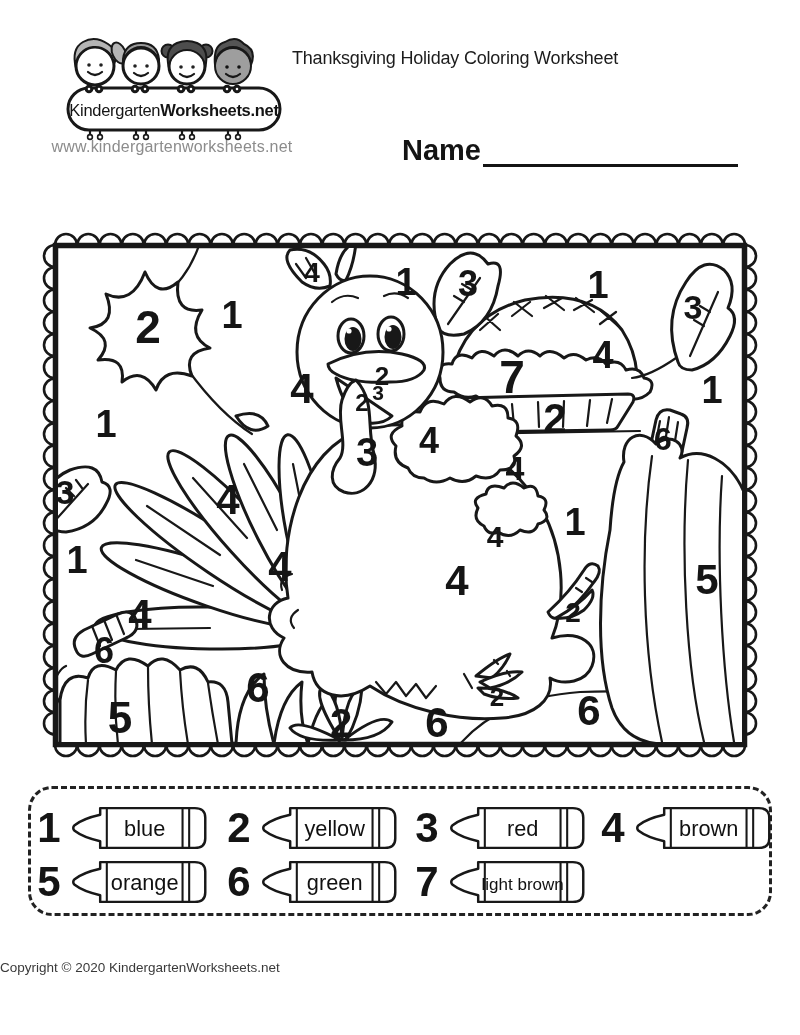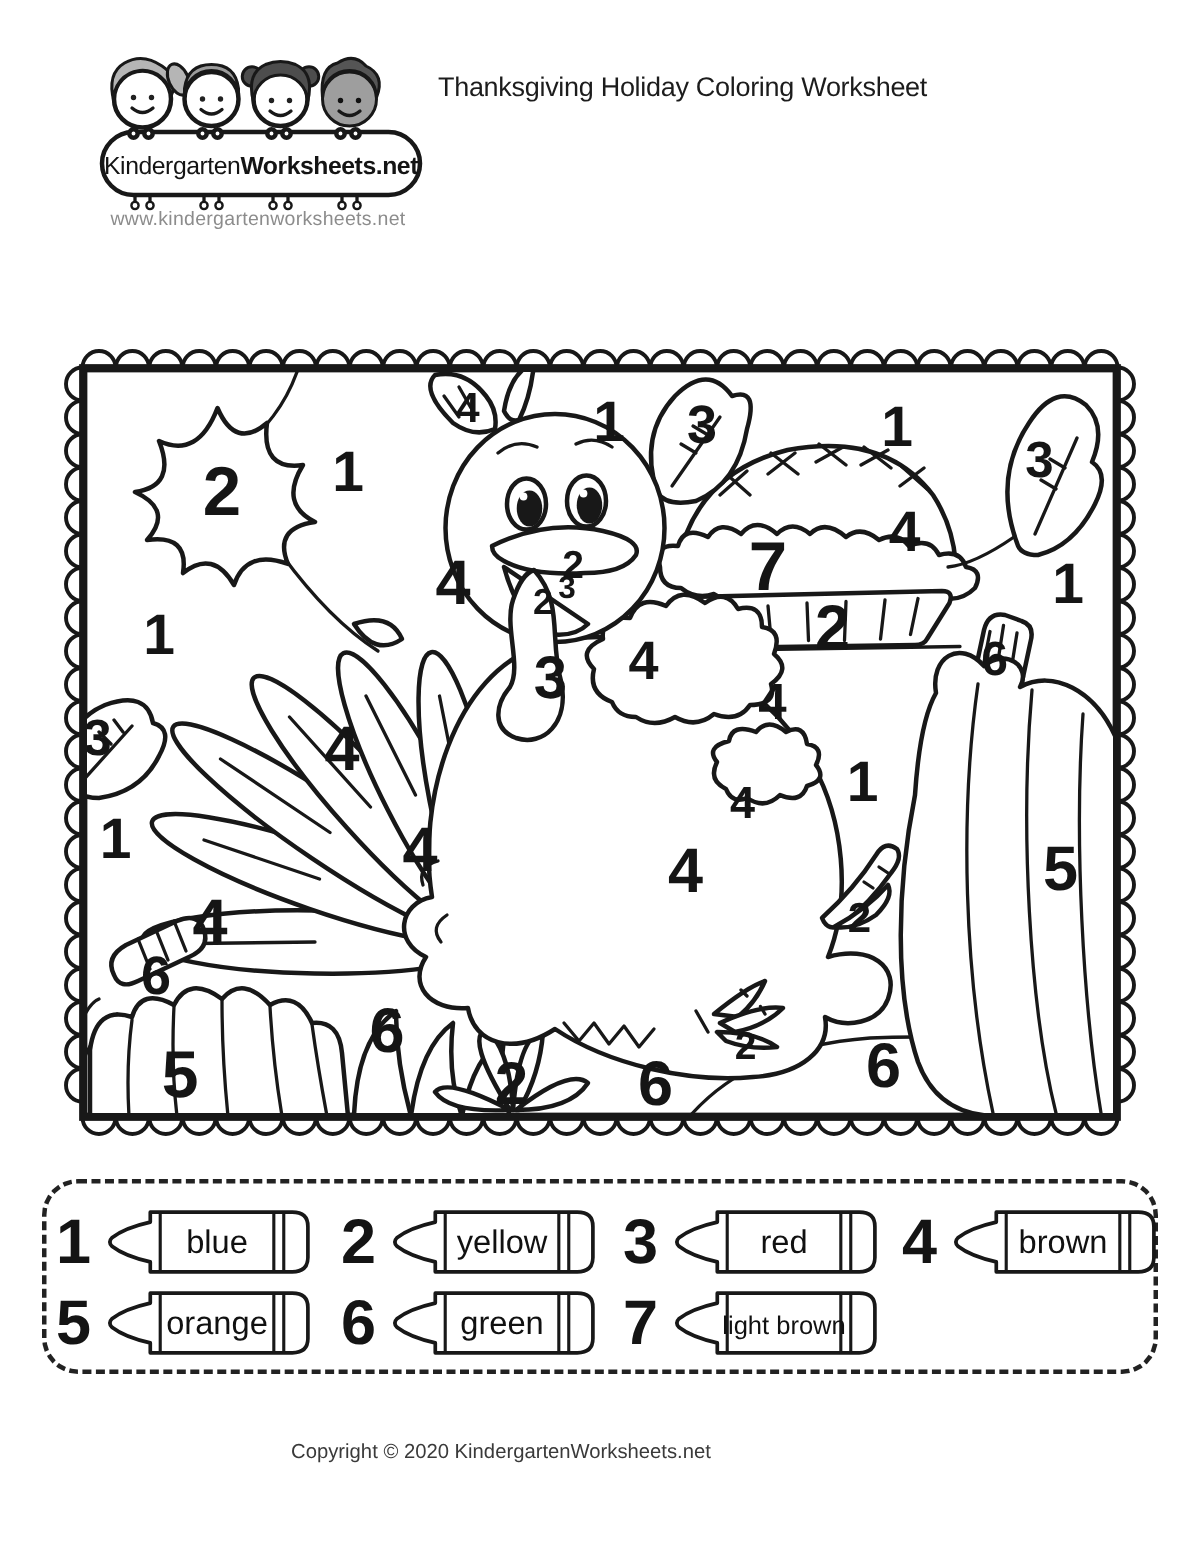--- a/index.html
+++ b/index.html
@@ -1,21 +1,21 @@
 <!DOCTYPE html>
 <html><head>
 <meta charset="utf-8">
 <style>
   html,body{margin:0;padding:0;background:#fff;}
   body{width:800px;height:1035px;position:relative;font-family:"Liberation Sans",sans-serif;color:#141414;}
   .page{position:absolute;inset:0;background:#fff;overflow:hidden;}
 
   
   .logo-svg{position:absolute;left:40px;top:32px;width:265px;height:112px;}
-  .logo-url{position:absolute;left:36px;top:138px;width:272px;text-align:center;font-size:13px;color:#8c8c8c;letter-spacing:.2px;}
+  .logo-url{position:absolute;left:36px;top:138px;width:272px;text-align:center;font-size:16px;color:#8c8c8c;letter-spacing:.2px;}
   .title{position:absolute;left:292px;top:48px;width:498px;margin:0;font-size:18px;font-weight:500;color:#1c1c1c;white-space:nowrap;letter-spacing:-.2px;}
   .name-row{position:absolute;left:402px;top:132px;width:336px;display:flex;align-items:flex-end;font-size:29px;font-weight:600;color:#141414;}
   .name-line{flex:1;border-bottom:3px solid #141414;height:32px;margin-left:2px;}
 
   
   .art{position:absolute;left:40px;top:230px;width:720px;height:530px;}
   .ink{fill:#fff;stroke:#181818;stroke-width:3;stroke-linejoin:round;stroke-linecap:round;}
   .thin{fill:none;stroke:#181818;stroke-width:2.2;stroke-linejoin:round;stroke-linecap:round;}
   .hair{stroke:#181818;stroke-width:2;}
   .num{font-family:"Liberation Sans",sans-serif;font-weight:700;fill:#151515;text-anchor:middle;dominant-baseline:central;}
@@ -25,21 +25,21 @@
   .key{position:absolute;left:28px;top:786px;width:744px;height:130px;border:3px dashed #222;border-radius:24px;box-sizing:border-box;background:#fff;}
   .key-item{position:absolute;display:flex;align-items:center;gap:7px;height:50px;}
   .key-num{font-size:42px;font-weight:700;line-height:1;color:#141414;min-width:24px;text-align:center;}
   .crayon{width:142px;height:50px;flex:0 0 auto;}
   .crayon .shape{fill:#fff;stroke:#181818;stroke-width:2.6;stroke-linejoin:round;}
   .crayon line{stroke:#181818;stroke-width:2.2;}
   .crayon-label{font-family:"Liberation Sans",sans-serif;font-size:23px;font-weight:500;fill:#111;text-anchor:middle;}
   .crayon-label.small{font-size:18px;}
 
   
-  .footer{position:absolute;left:0;top:958px;width:668px;text-align:center;font-size:13.5px;color:#3a3a3a;line-height:1.45;}
+  .footer{position:absolute;left:0;top:958px;width:668px;text-align:left;font-size:13.5px;color:#3a3a3a;line-height:1.45;}
 </style>
 </head>
 <body>
 
 <div class="page">
 
   <svg class="logo-svg" viewBox="0 0 265 112">
     <g>
 
       <circle cx="55" cy="34" r="19" class="ink"></circle>
@@ -92,20 +92,24 @@
           <circle cx="152" cy="105" r="2.4" fill="#fff" stroke="#181818" stroke-width="1.6"></circle>
         <circle cx="188" cy="105" r="2.4" fill="#fff" stroke="#181818" stroke-width="1.6"></circle>
           <circle cx="198" cy="105" r="2.4" fill="#fff" stroke="#181818" stroke-width="1.6"></circle>
       </g>
     </g>
   </svg>
   <div class="logo-url">www.kindergartenworksheets.net</div>
 
   <h1 class="title">Thanksgiving Holiday Coloring Worksheet</h1>
 
+  <div class="name-row">
+    <span>Name</span>
+    <span class="name-line"></span>
+  </div>
 
   <svg class="art" viewBox="0 0 720 530">
     <defs>
       <clipPath id="artclip">
           <rect x="18" y="18" width="684" height="494"></rect>
         </clipPath>
     </defs>
 
     <g id="scallops">
         <circle cx="26" cy="15" r="11"></circle>

